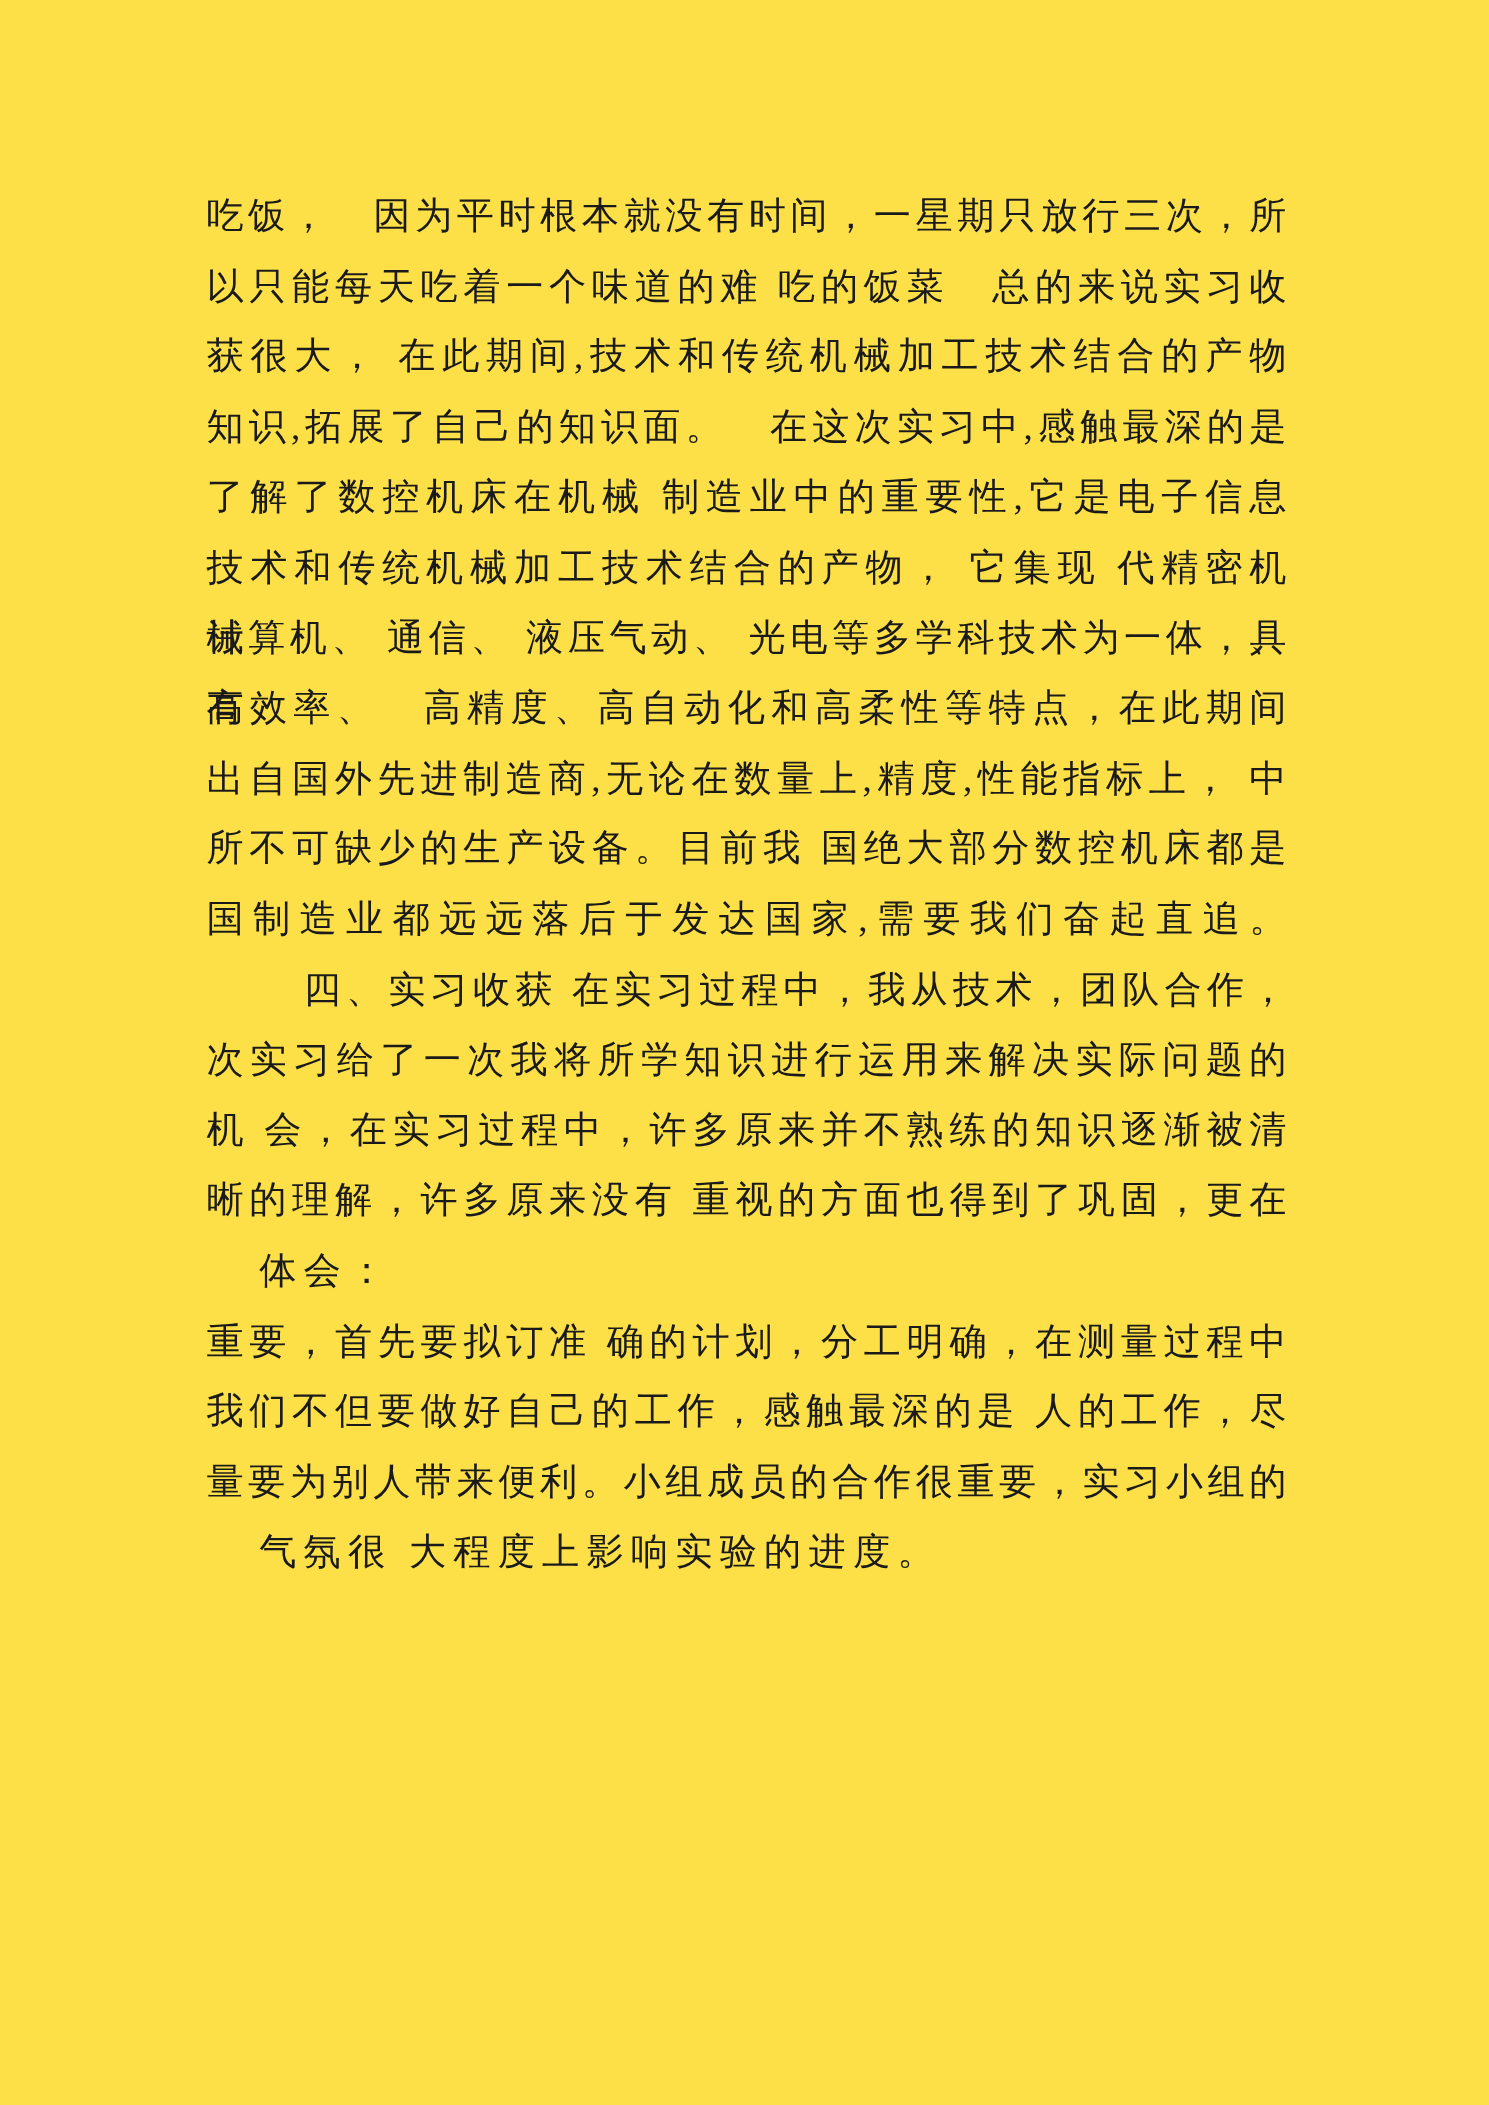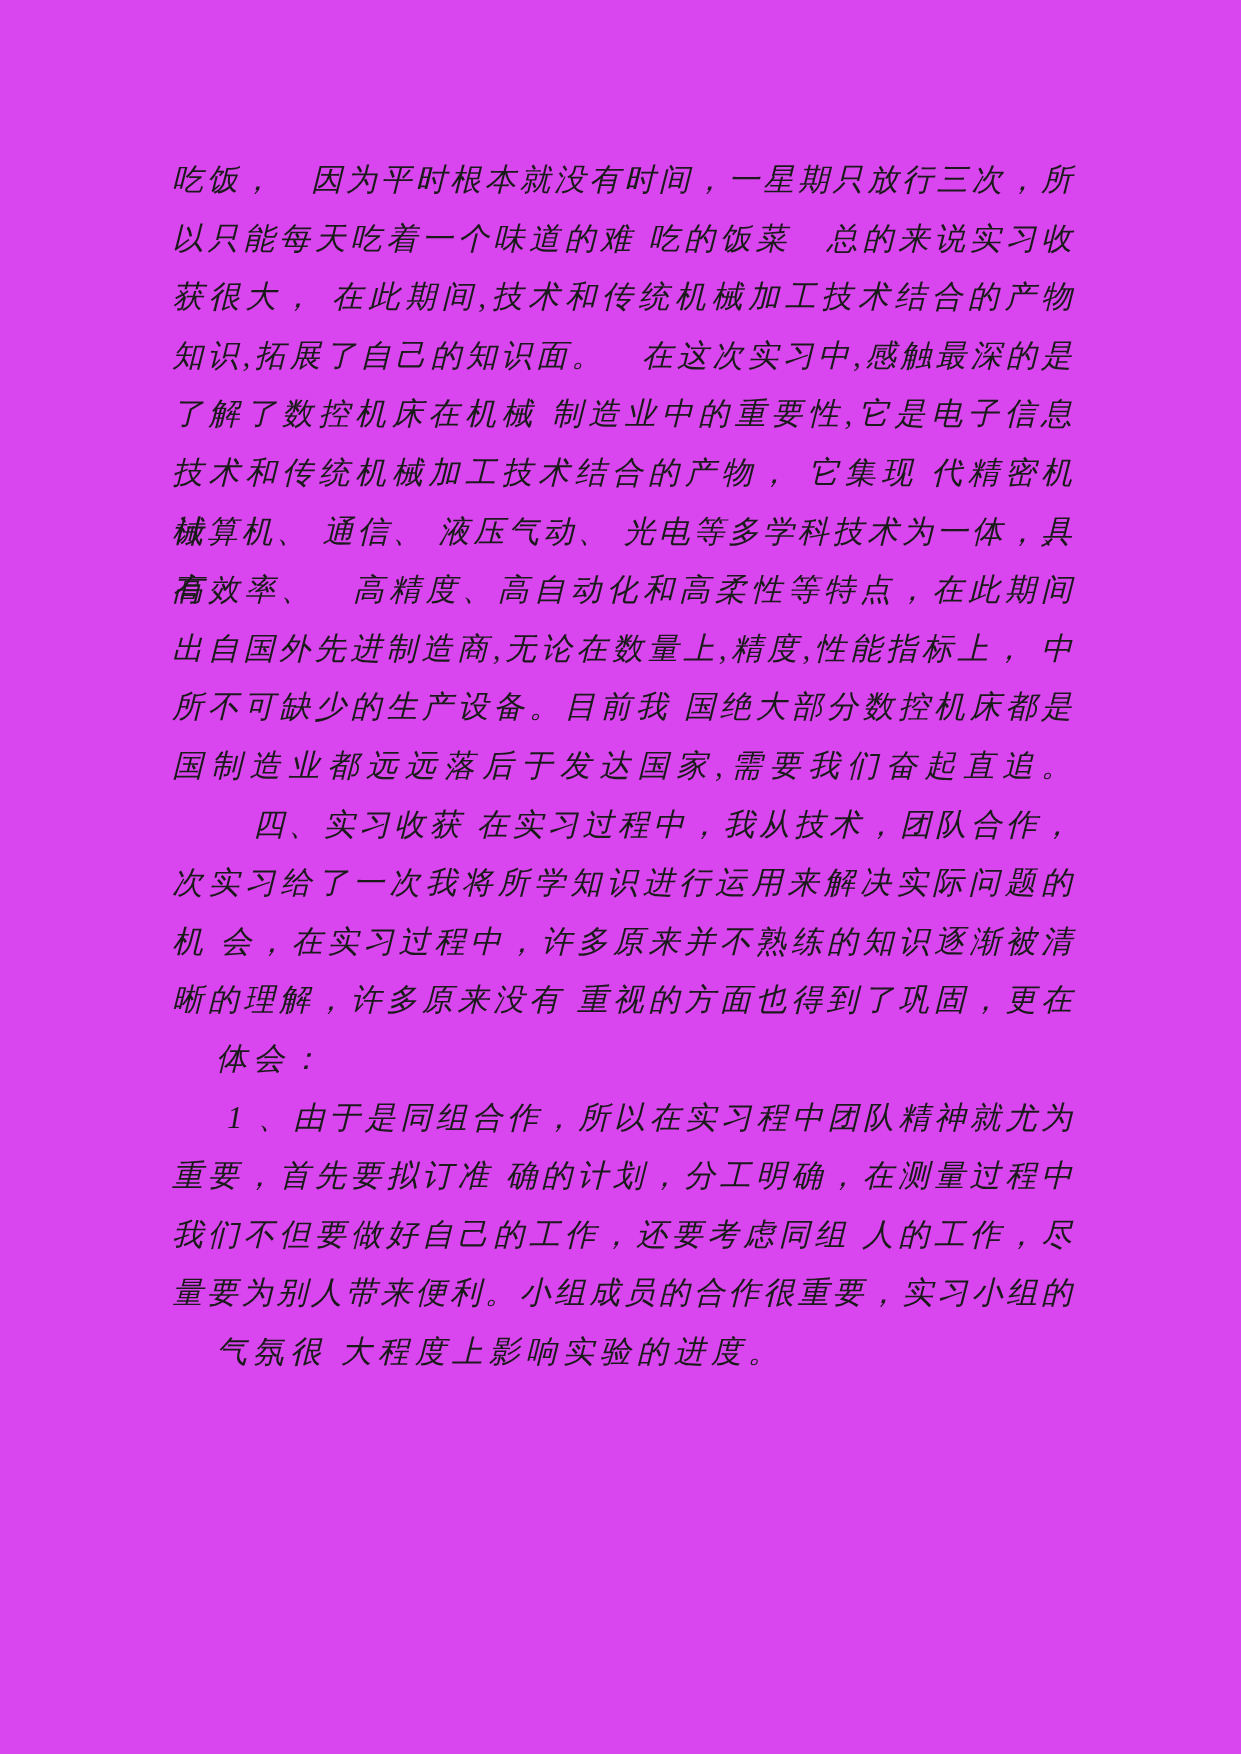--- a/index.html
+++ b/index.html
@@ -30,37 +30,36 @@
   }
   .line.plain{
     text-align:left;
     letter-spacing:6px;
     margin-left:44px;
   }
 </style>
 </head>
 <body>
 
-<div class="page" style="background: #d946ef; color: rgb(26, 26, 26); font-style: italic;">
+<div class="page" style="background: #fde047; color: rgb(26, 26, 26);">
   <div>
       <div class="line just">吃饭，　因为平时根本就没有时间，一星期只放行三次，所</div>
       <div class="line just">以只能每天吃着一个味道的难 吃的饭菜　总的来说实习收</div>
       <div class="line just">获很大， 在此期间,技术和传统机械加工技术结合的产物</div>
       <div class="line just">知识,拓展了自己的知识面。　在这次实习中,感触最深的是</div>
       <div class="line just">了解了数控机床在机械 制造业中的重要性,它是电子信息</div>
       <div class="line just">技术和传统机械加工技术结合的产物， 它集现 代精密机械、</div>
       <div class="line just">计算机、 通信、 液压气动、 光电等多学科技术为一体，具有</div>
       <div class="line just">高效率、　高精度、高自动化和高柔性等特点，在此期间</div>
       <div class="line just">出自国外先进制造商,无论在数量上,精度,性能指标上， 中</div>
       <div class="line just">所不可缺少的生产设备。目前我 国绝大部分数控机床都是</div>
       <div class="line just">国制造业都远远落后于发达国家,需要我们奋起直追。</div>
       <div class="line just" style="padding-left: 81px;">四、实习收获 在实习过程中，我从技术，团队合作，</div>
       <div class="line just">次实习给了一次我将所学知识进行运用来解决实际问题的</div>
       <div class="line just">机 会，在实习过程中，许多原来并不熟练的知识逐渐被清</div>
       <div class="line just">晰的理解，许多原来没有 重视的方面也得到了巩固，更在</div>
       <div class="line plain">体会：</div>
-      <div class="line just" style="padding-left: 55px;">1 、由于是同组合作，所以在实习程中团队精神就尤为</div>
       <div class="line just">重要，首先要拟订准 确的计划，分工明确，在测量过程中</div>
-      <div class="line just">我们不但要做好自己的工作，还要考虑同组 人的工作，尽</div>
+      <div class="line just">我们不但要做好自己的工作，感触最深的是 人的工作，尽</div>
       <div class="line just">量要为别人带来便利。小组成员的合作很重要，实习小组的</div>
       <div class="line plain">气氛很 大程度上影响实验的进度。</div>
     </div>
 </div>
 
 </body></html>

